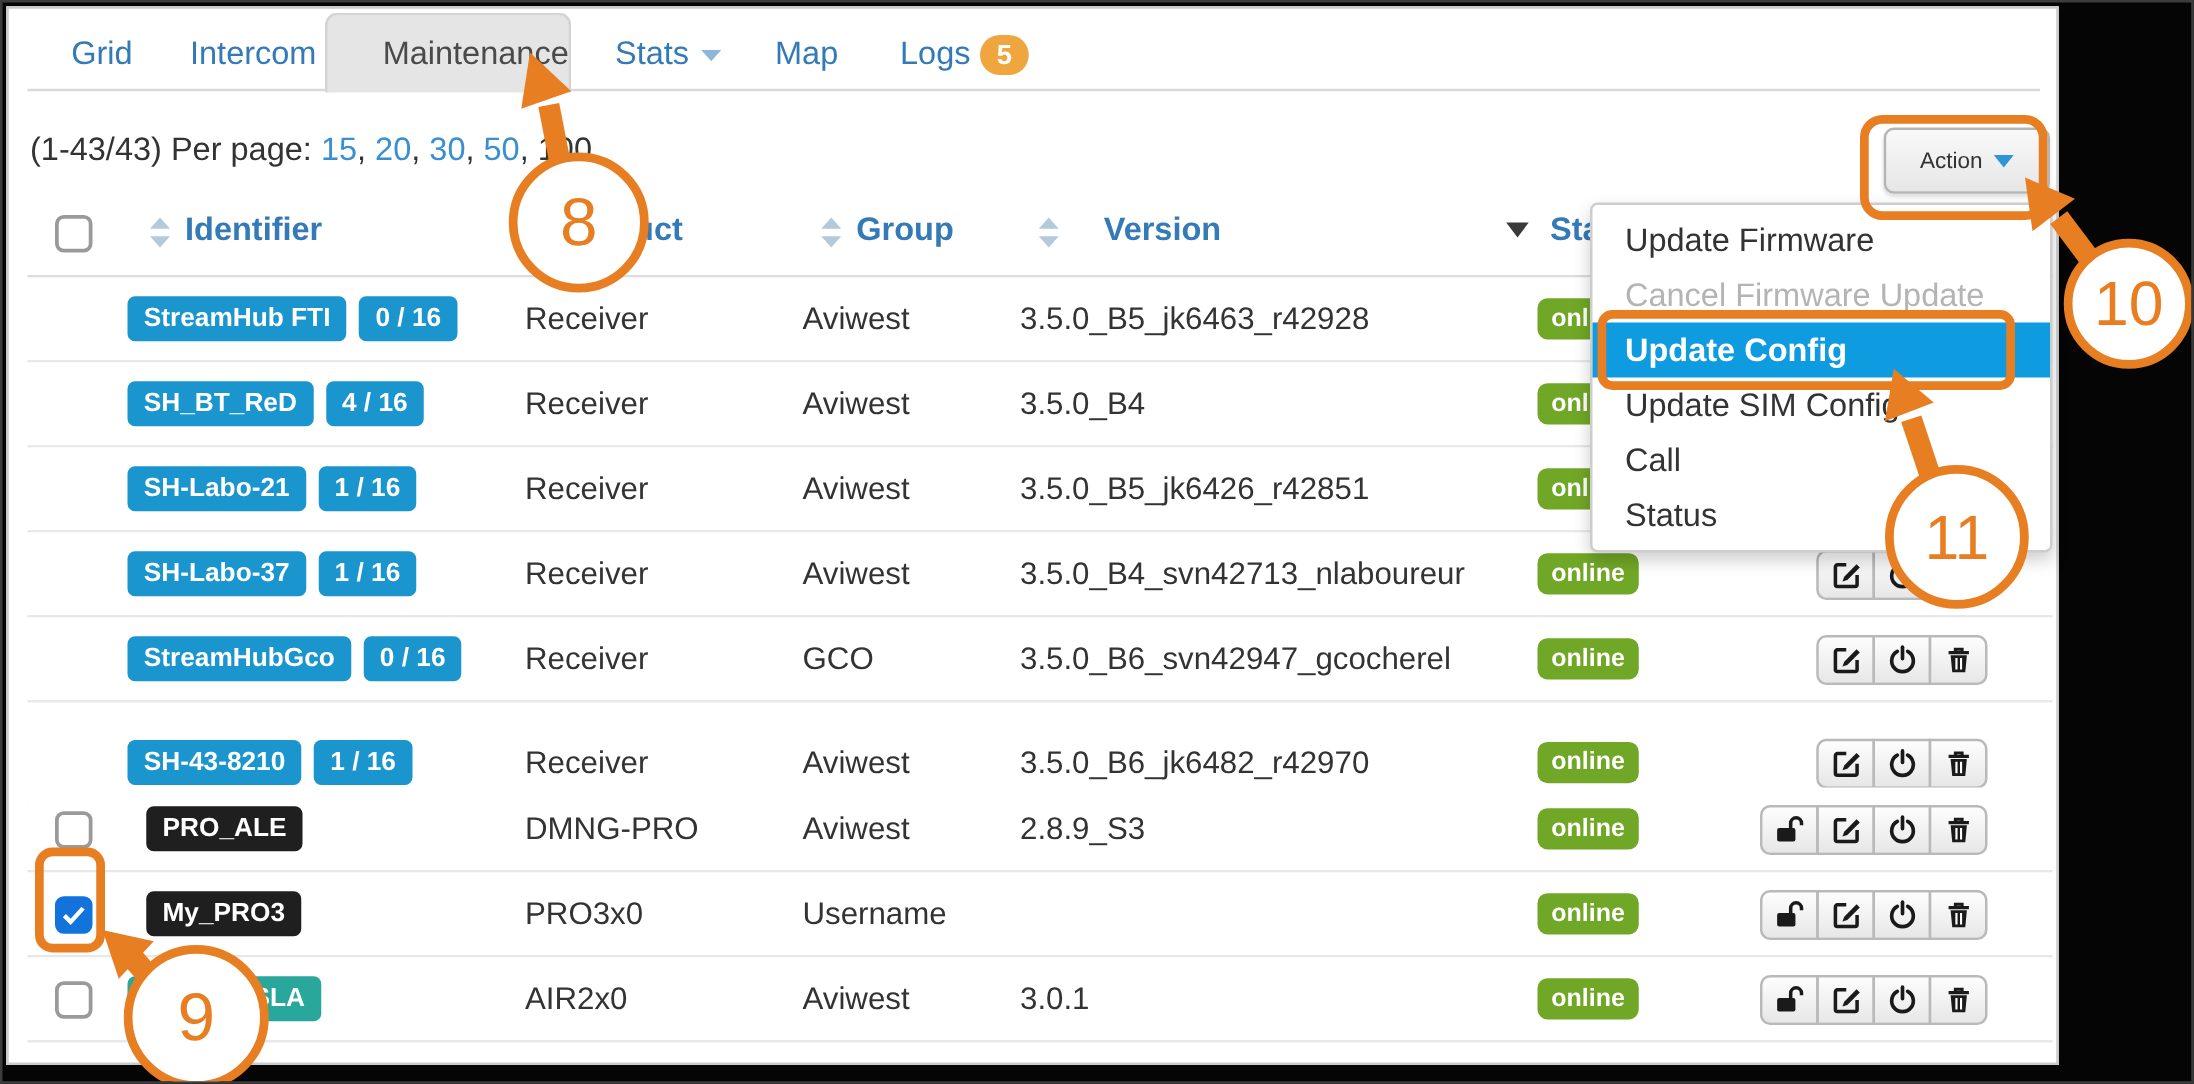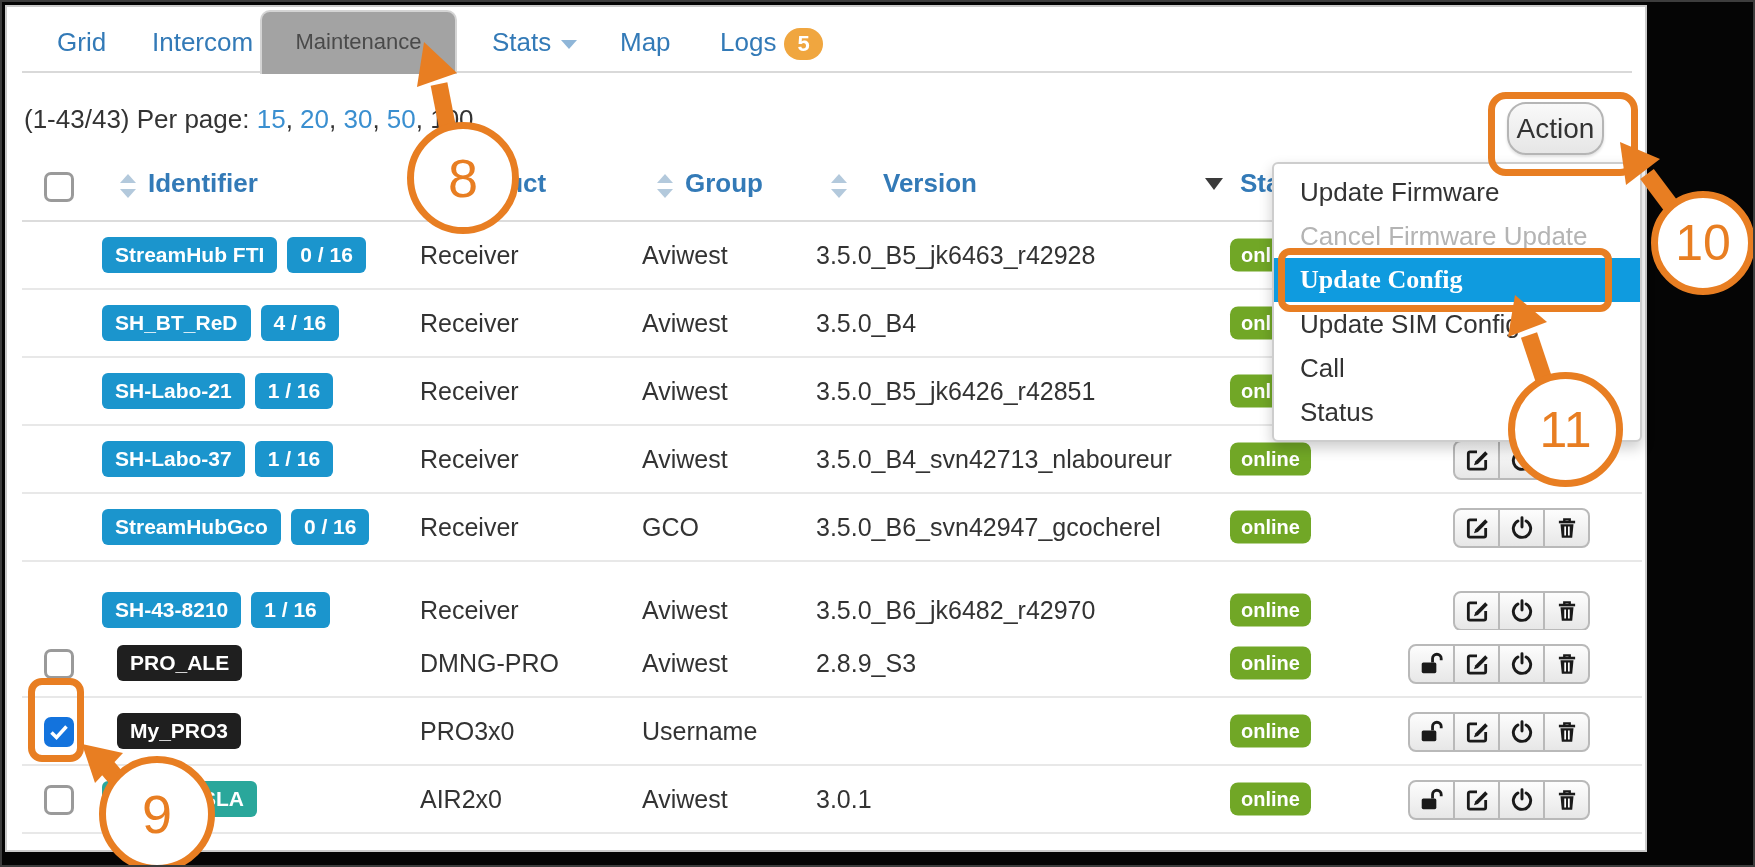--- a/index.html
+++ b/index.html
@@ -3,31 +3,31 @@
 <meta charset="utf-8">
 <style>
   * { margin:0; padding:0; box-sizing:border-box; }
   body { width:1755px; height:867px; font-family:"Liberation Sans", sans-serif; background:#000; }
   .canvas { position:absolute; left:0; top:0; width:1755px; height:867px; background:#050505; overflow:hidden; border:2px solid #3d3d3d; }
   .panel { position:absolute; left:3px; top:3px; width:1642px; height:847px; background:#fff; border:2px solid #cbcbcb; z-index:0; }
 
   
   .tabs-line { position:absolute; left:20px; top:69px; width:1610px; height:2px; background:#d9d9d9; z-index:1; }
   .tab { position:absolute; top:25px; font-size:26px; color:#337ab7; cursor:pointer; z-index:1; white-space:nowrap; }
-  .tab-active-box { position:absolute; left:258px; top:8px; width:197px; height:64px; background:#a3a3a3; border:2px solid #d4d4d4; border-bottom:none; border-radius:10px 10px 0 0; z-index:2; text-align:center; line-height:60px; font-size:22px; color:#4a4a4a; }
+  .tab-active-box { position:absolute; left:258px; top:8px; width:197px; height:64px; background:#e5e5e5; border:2px solid #d4d4d4; border-bottom:none; border-radius:10px 10px 0 0; z-index:2; text-align:right; line-height:60px; font-size:26px; color:#4a4a4a; }
   .caret-down { display:inline-block; width:0; height:0; border-left:8px solid transparent; border-right:8px solid transparent; border-top:9px solid #8fb6d8; margin-left:10px; vertical-align:middle; }
   .logs-badge { display:inline-block; background:#f0a63f; color:#fff; font-weight:bold; font-size:22px; border-radius:17px; padding:3px 13px; margin-left:8px; vertical-align:middle; }
 
   
   .pagination { position:absolute; left:22px; top:102px; font-size:26px; color:#333; z-index:1; white-space:nowrap; }
   .pagination .lnk { color:#3a8fd0; cursor:pointer; }
   .pagination .cur { color:#333; }
 
   
-  .action-btn { position:absolute; left:1505px; top:100px; width:97px; height:53px; background:linear-gradient(#f9f9f9,#e6e6e6); border:2px solid #b5b5b5; border-radius:19px; z-index:1; text-align:center; line-height:49px; font-size:28px; color:#333; cursor:pointer; box-shadow:0 2px 3px rgba(0,0,0,.12); }
+  .action-btn { position:absolute; left:1505px; top:100px; width:133px; height:53px; background:linear-gradient(#f9f9f9,#e6e6e6); border:2px solid #b5b5b5; border-radius:8px; z-index:1; text-align:center; line-height:49px; font-size:18px; color:#333; cursor:pointer; box-shadow:0 2px 3px rgba(0,0,0,.12); }
   .action-caret { display:inline-block; width:0; height:0; border-left:8px solid transparent; border-right:8px solid transparent; border-top:10px solid #2f95d4; margin-left:9px; vertical-align:middle; }
 
   
   .thead { position:absolute; left:20px; top:150px; width:1620px; height:70px; border-bottom:2px solid #dcdcdc; z-index:1; }
   .th-label { position:absolute; top:16px; font-size:26px; font-weight:bold; color:#337ab7; cursor:pointer; }
   .sort-ud { position:absolute; top:20px; width:16px; height:30px; }
   .sort-ud .u { position:absolute; top:2px; left:0; width:0; height:0; border-left:8px solid transparent; border-right:8px solid transparent; border-bottom:9px solid #b3c9dc; }
   .sort-ud .d { position:absolute; top:17px; left:0; width:0; height:0; border-left:8px solid transparent; border-right:8px solid transparent; border-top:9px solid #b3c9dc; }
   .sort-desc { position:absolute; top:26px; width:0; height:0; border-left:9px solid transparent; border-right:9px solid transparent; border-top:12px solid #3a3a3a; }
 
@@ -46,21 +46,21 @@
 
   .actions { position:absolute; right:52px; top:14px; display:flex; }
   .abtn { width:47px; height:40px; background:linear-gradient(#fdfdfd,#e7e7e7); border:2px solid #b9b9b9; margin-left:-2px; display:flex; align-items:center; justify-content:center; cursor:pointer; }
   .abtn:first-child { border-radius:8px 0 0 8px; margin-left:0; }
   .abtn:last-child { border-radius:0 8px 8px 0; }
 
   
   .menu { position:absolute; left:1270px; top:160px; width:370px; background:#fff; border:2px solid #cdcdcd; border-radius:6px; padding:6px 0; z-index:5; box-shadow:0 6px 14px rgba(0,0,0,.2); }
   .mi { height:44px; line-height:44px; padding-left:26px; font-size:26px; color:#333; cursor:pointer; white-space:nowrap; }
   .mi.disabled { color:#b4b4b4; cursor:default; }
-  .mi.hl { background:#0f9bdf; color:#fff; font-weight:bold;font-family:Liberation Serif, serif; }
+  .mi.hl { background:#0f9bdf; color:#fff; font-weight:bold; }
 
   
   .obox { position:absolute; border:7px solid #e87e22; background:transparent; z-index:8; }
   .obox-action { left:1486px; top:90px; width:150px; height:84px; border-radius:18px; }
   .obox-config { left:1276px; top:246px; width:334px; height:64px; border-radius:12px; }
   .obox-cb { left:26px; top:676px; width:56px; height:84px; border-radius:14px; }
   .overlay { position:absolute; left:0; top:0; width:1755px; height:867px; z-index:9; pointer-events:none; }
   .ccircle { position:absolute; background:#fff; border:7px solid #e87e22; border-radius:50%; z-index:10; display:flex; align-items:center; justify-content:center; color:#e87e22; font-size:54px; }
   .cc8 { left:405px; top:120px; width:112px; height:112px; }
   .cc9 { left:97px; top:754px; width:116px; height:116px; }

